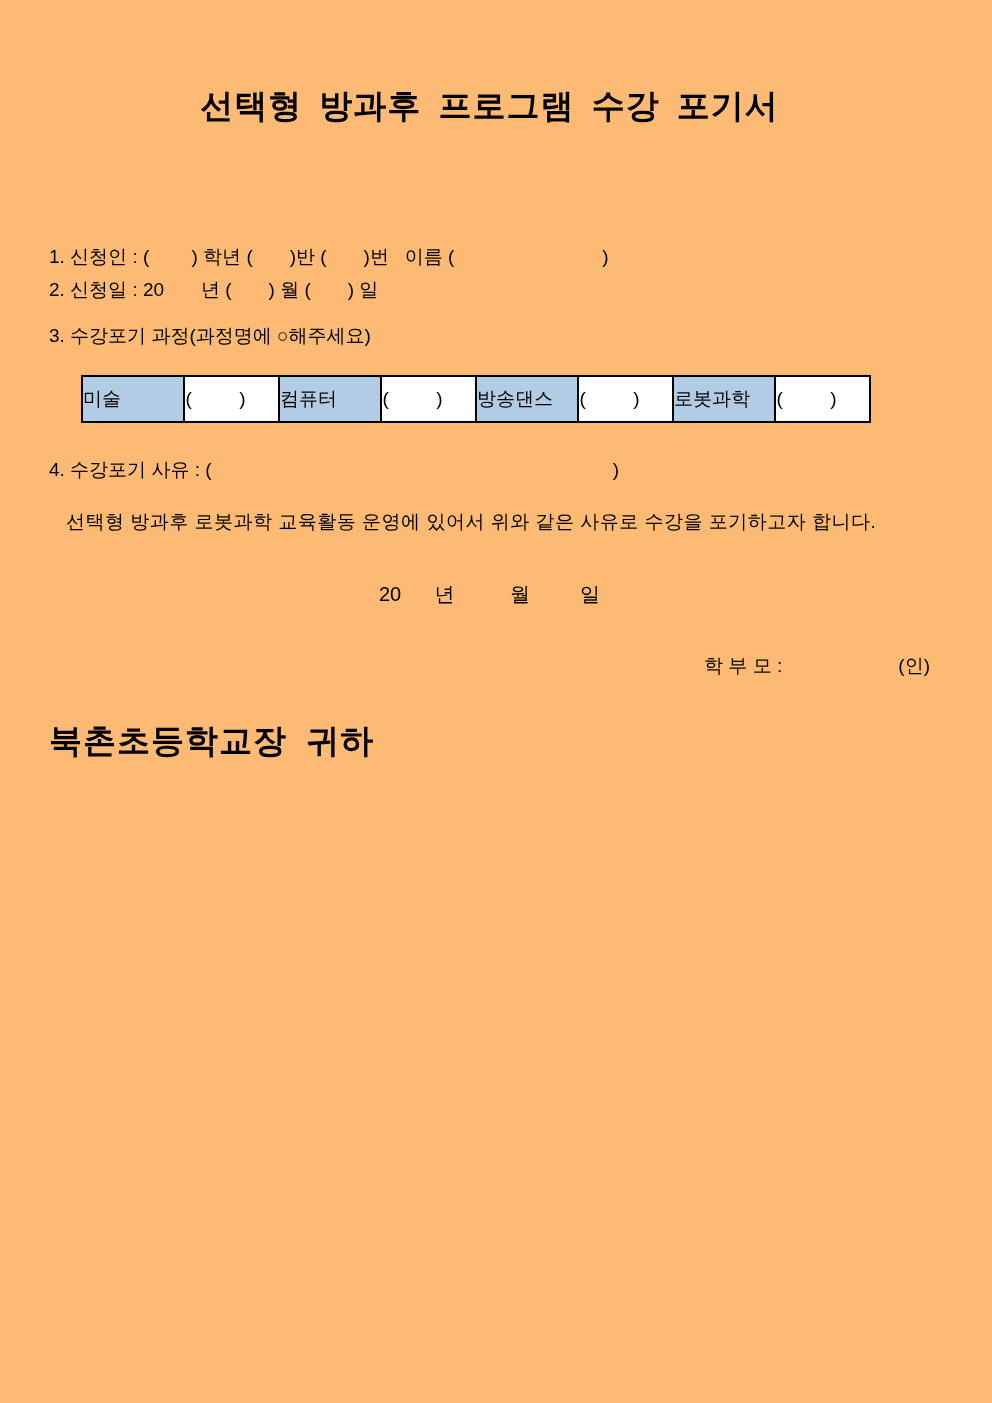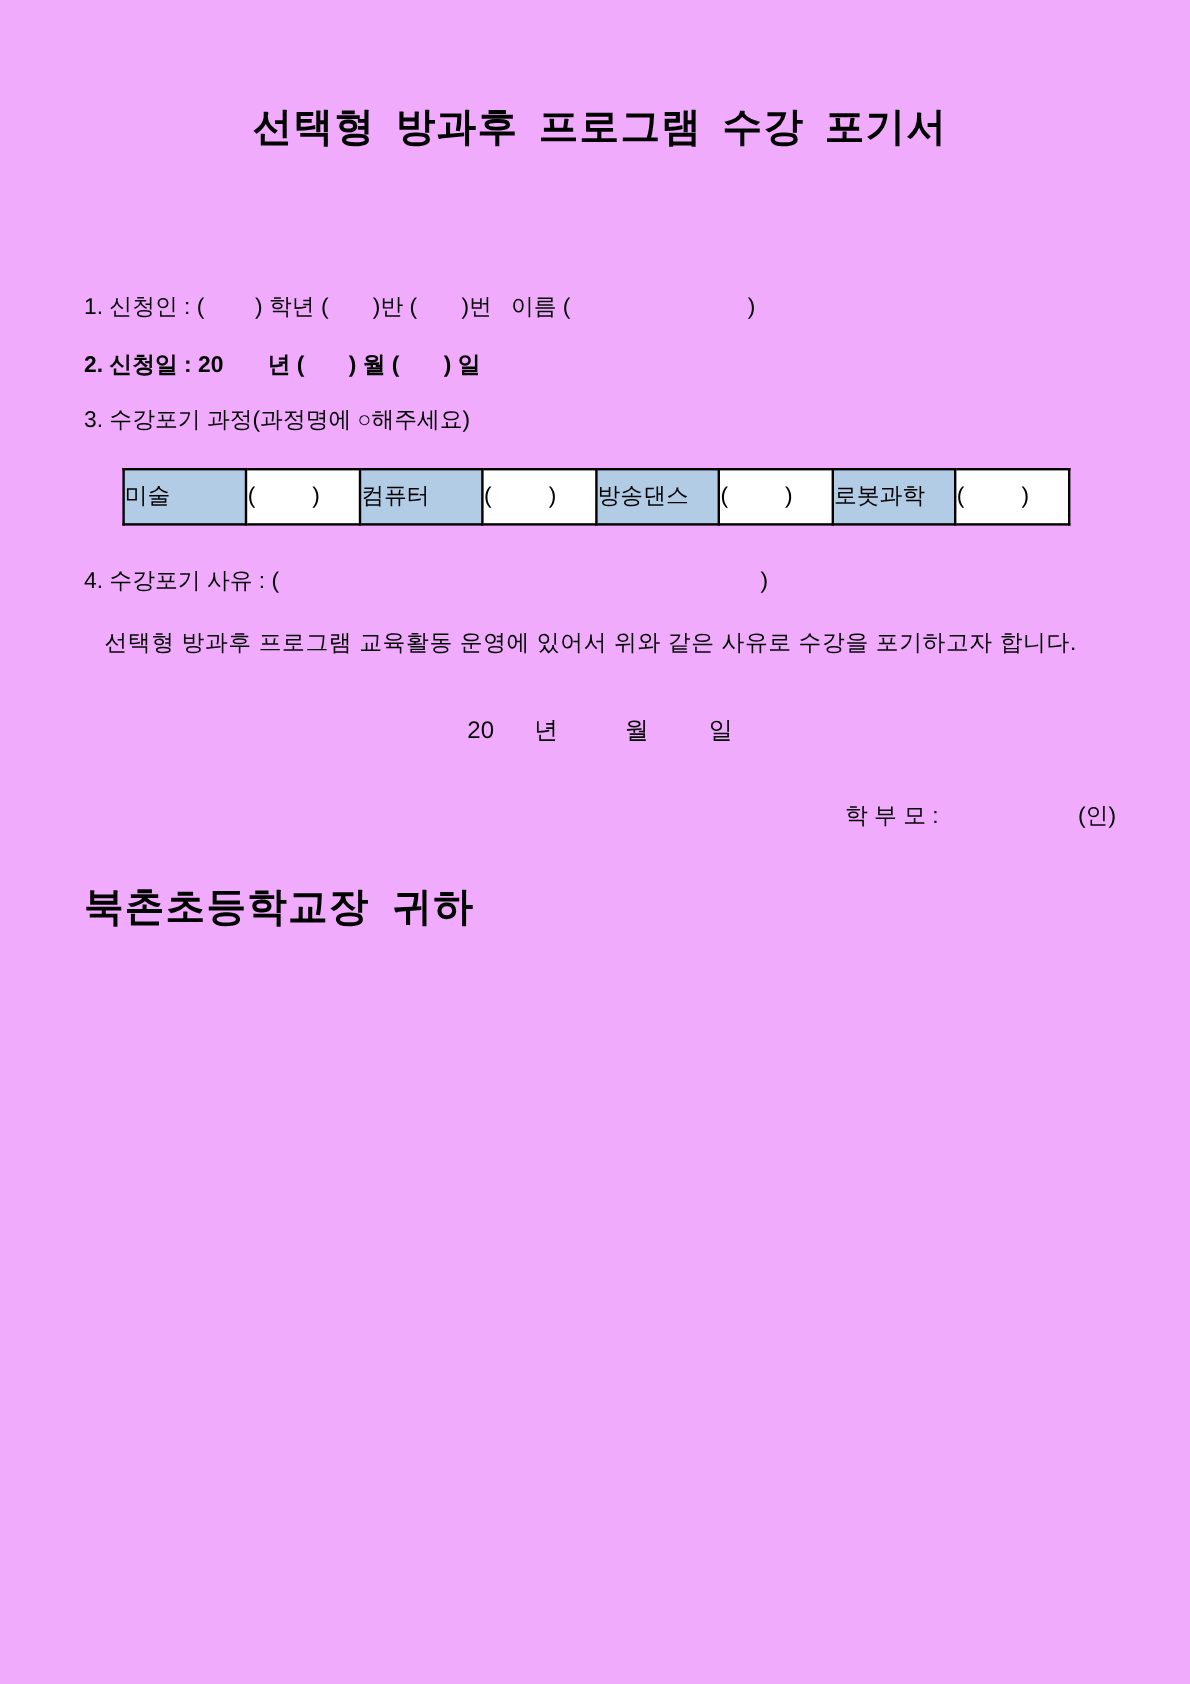--- a/index.html
+++ b/index.html
@@ -6,40 +6,40 @@
   html, body { background: #ffffff; }
   body {
     font-family: "Liberation Sans", "DejaVu Sans", sans-serif;
     color: #000000;
   }
   .page {
     position: relative;
     width: 992px;
     height: 1403px;
     margin: 0 auto;
-    background: #f0abfc;
+    background: #fdba74;
     overflow: hidden;
-    padding: 0 62px 0 70px;
+    padding: 0 62px 0 49px;
   }
   .title {
     margin-top: 84px;
     text-align: center;
     font-size: 33px;
     font-weight: bold;
     letter-spacing: 1px;
     word-spacing: 7px;
     white-space: pre;
   }
   .item {
     font-size: 19px;
     line-height: 23px;
     white-space: pre;
   }
   .item-1 { margin-top: 116px; }
-  .item-2 { margin-top: 25px; font-weight: bold; }
+  .item-2 { margin-top: 10px; }
   .item-3 { margin-top: 23px; }
   .item-4 { margin-top: 35px; }
   table.course-table {
     border-collapse: collapse;
     margin-top: 28px;
     margin-left: 32px;
     width: 790px;
     table-layout: fixed;
   }
   table.course-table td {
@@ -119,21 +119,21 @@
       <td class="subject">방송댄스</td>
       <td class="blank">(         )</td>
       <td class="subject">로봇과학</td>
       <td class="blank">(         )</td>
     </tr>
   </tbody>
     </table>
 
   <div class="item item-4">4. 수강포기 사유 : (                                                                            )</div>
 
-  <div class="statement">선택형 방과후 프로그램 교육활동 운영에 있어서 위와 같은 사유로 수강을 포기하고자 합니다.</div>
+  <div class="statement">선택형 방과후 로봇과학 교육활동 운영에 있어서 위와 같은 사유로 수강을 포기하고자 합니다.</div>
 
   <div class="date-line">20      년          월         일</div>
 
   <div class="signature-line">학 부 모 :                      (인)</div>
 
   <div class="recipient">북촌초등학교장 귀하</div>
 
 </div>
 
 </body></html>

